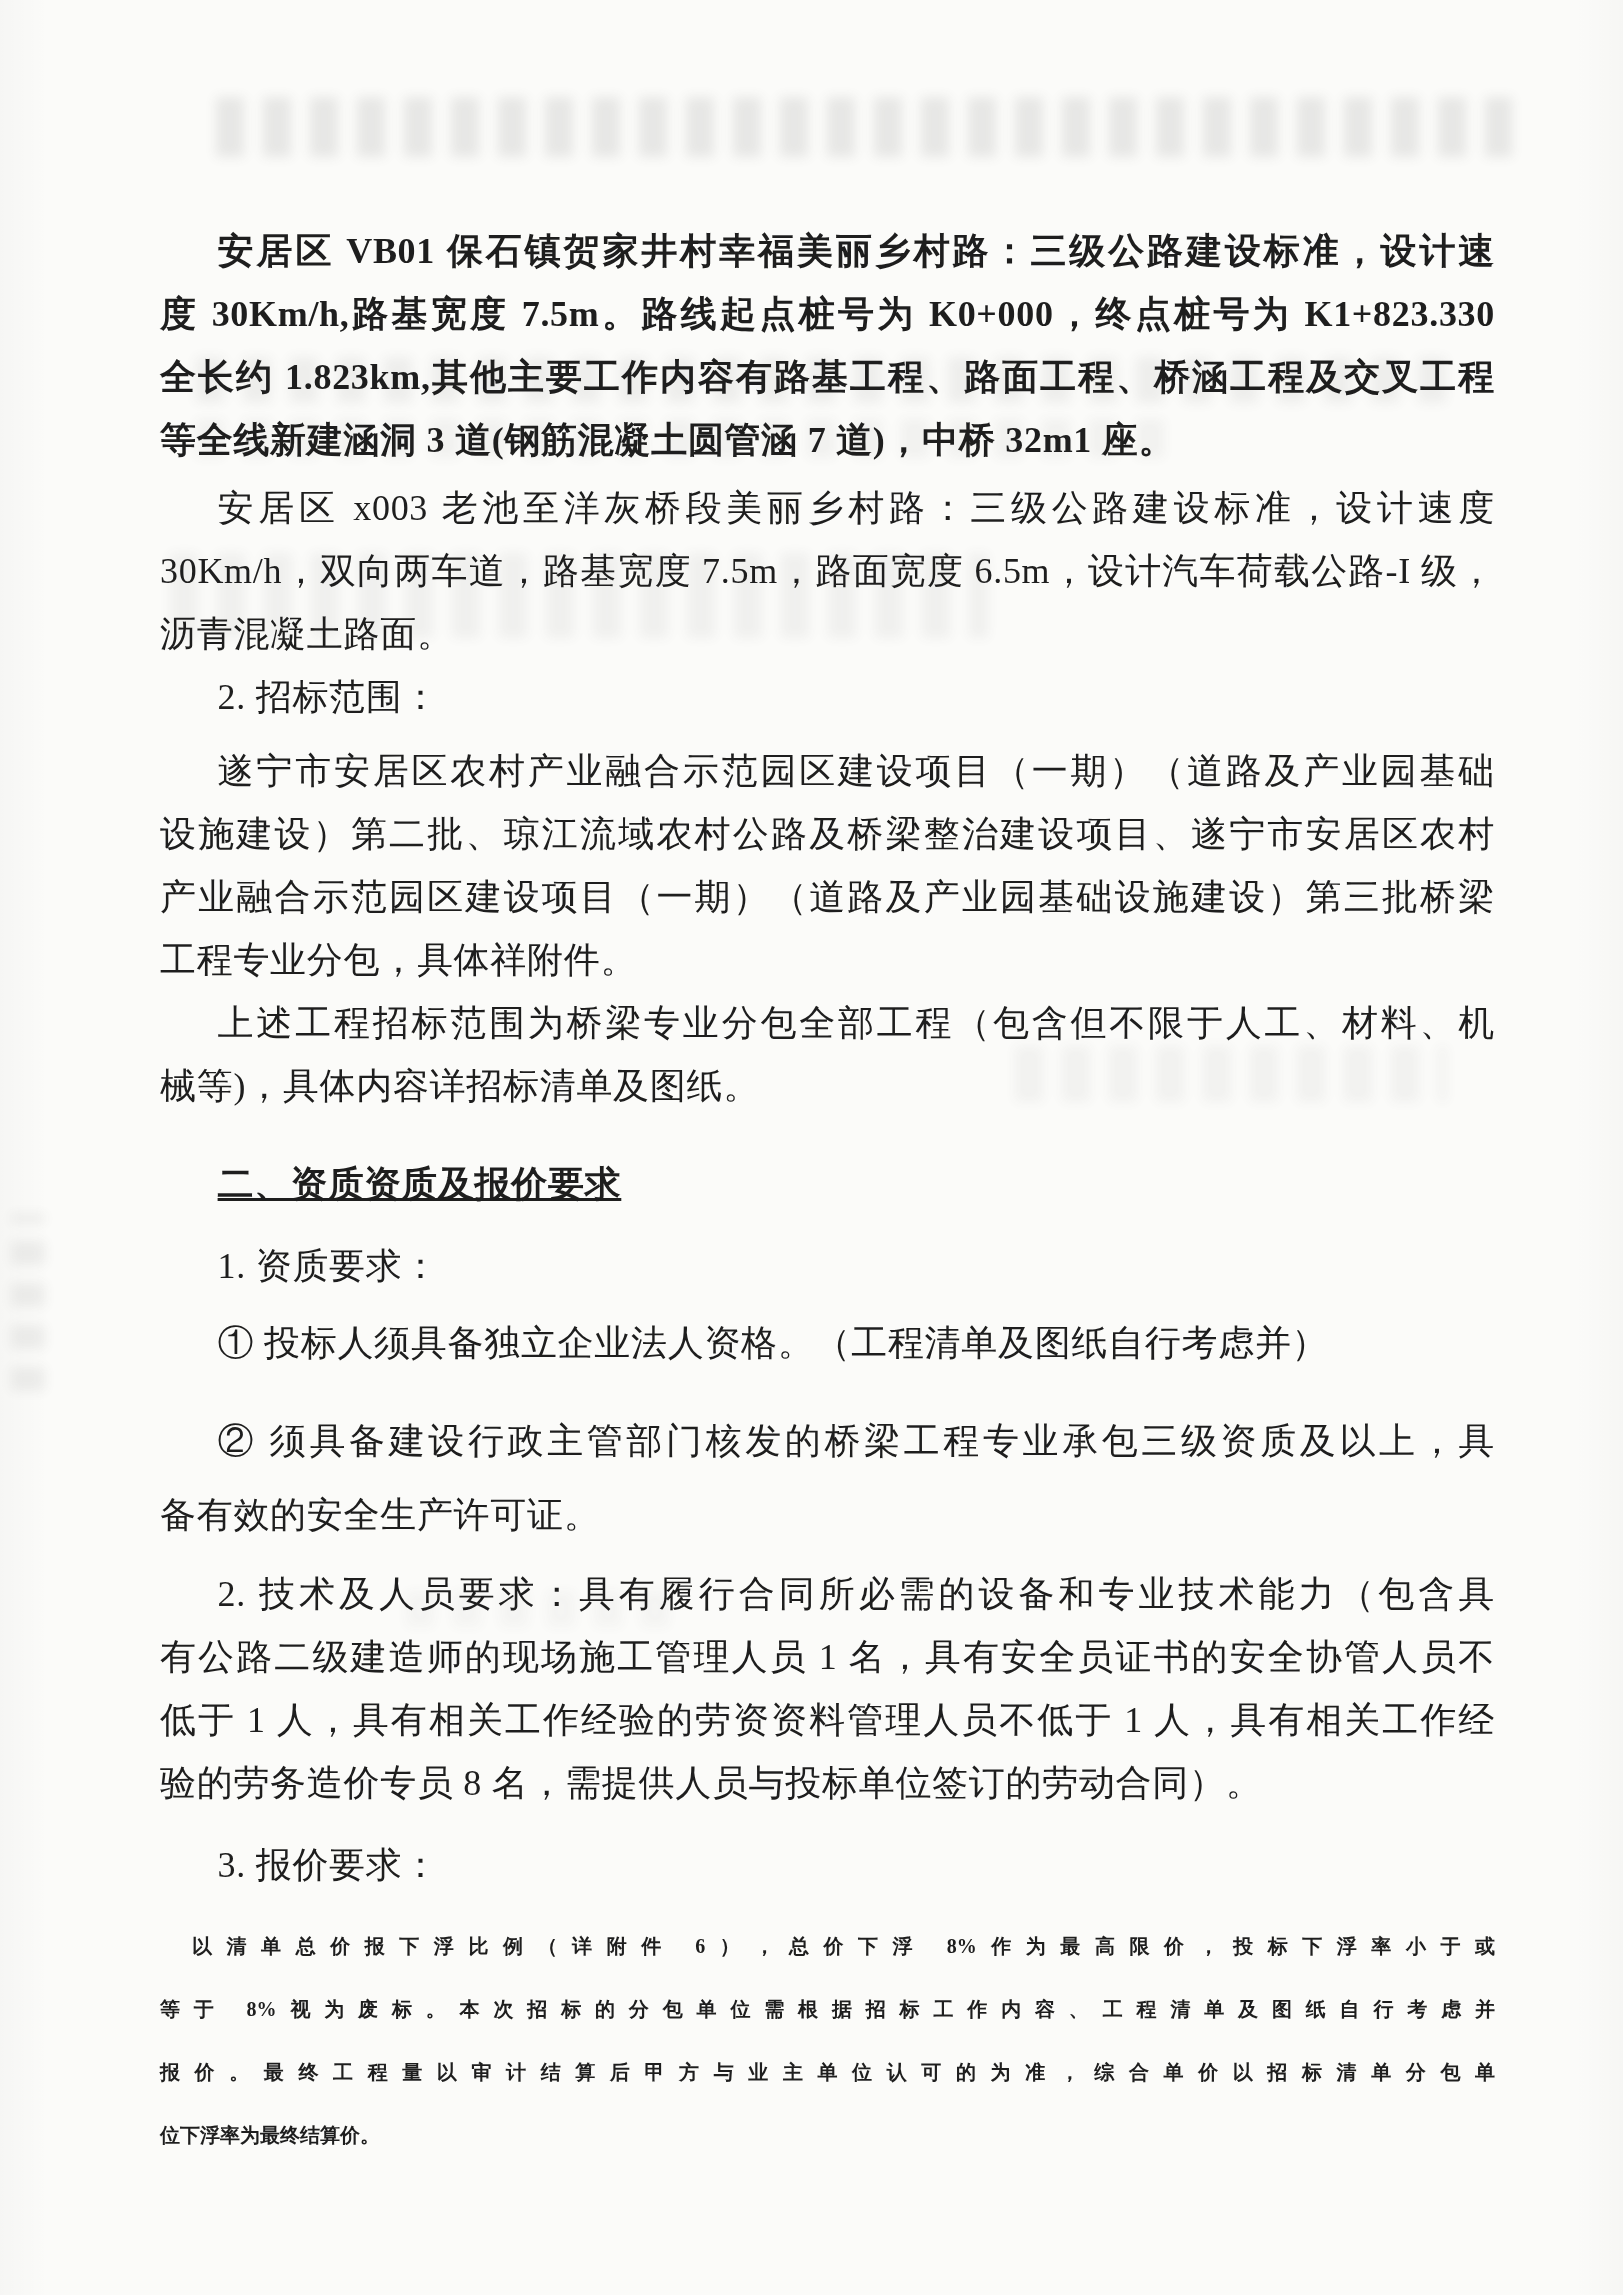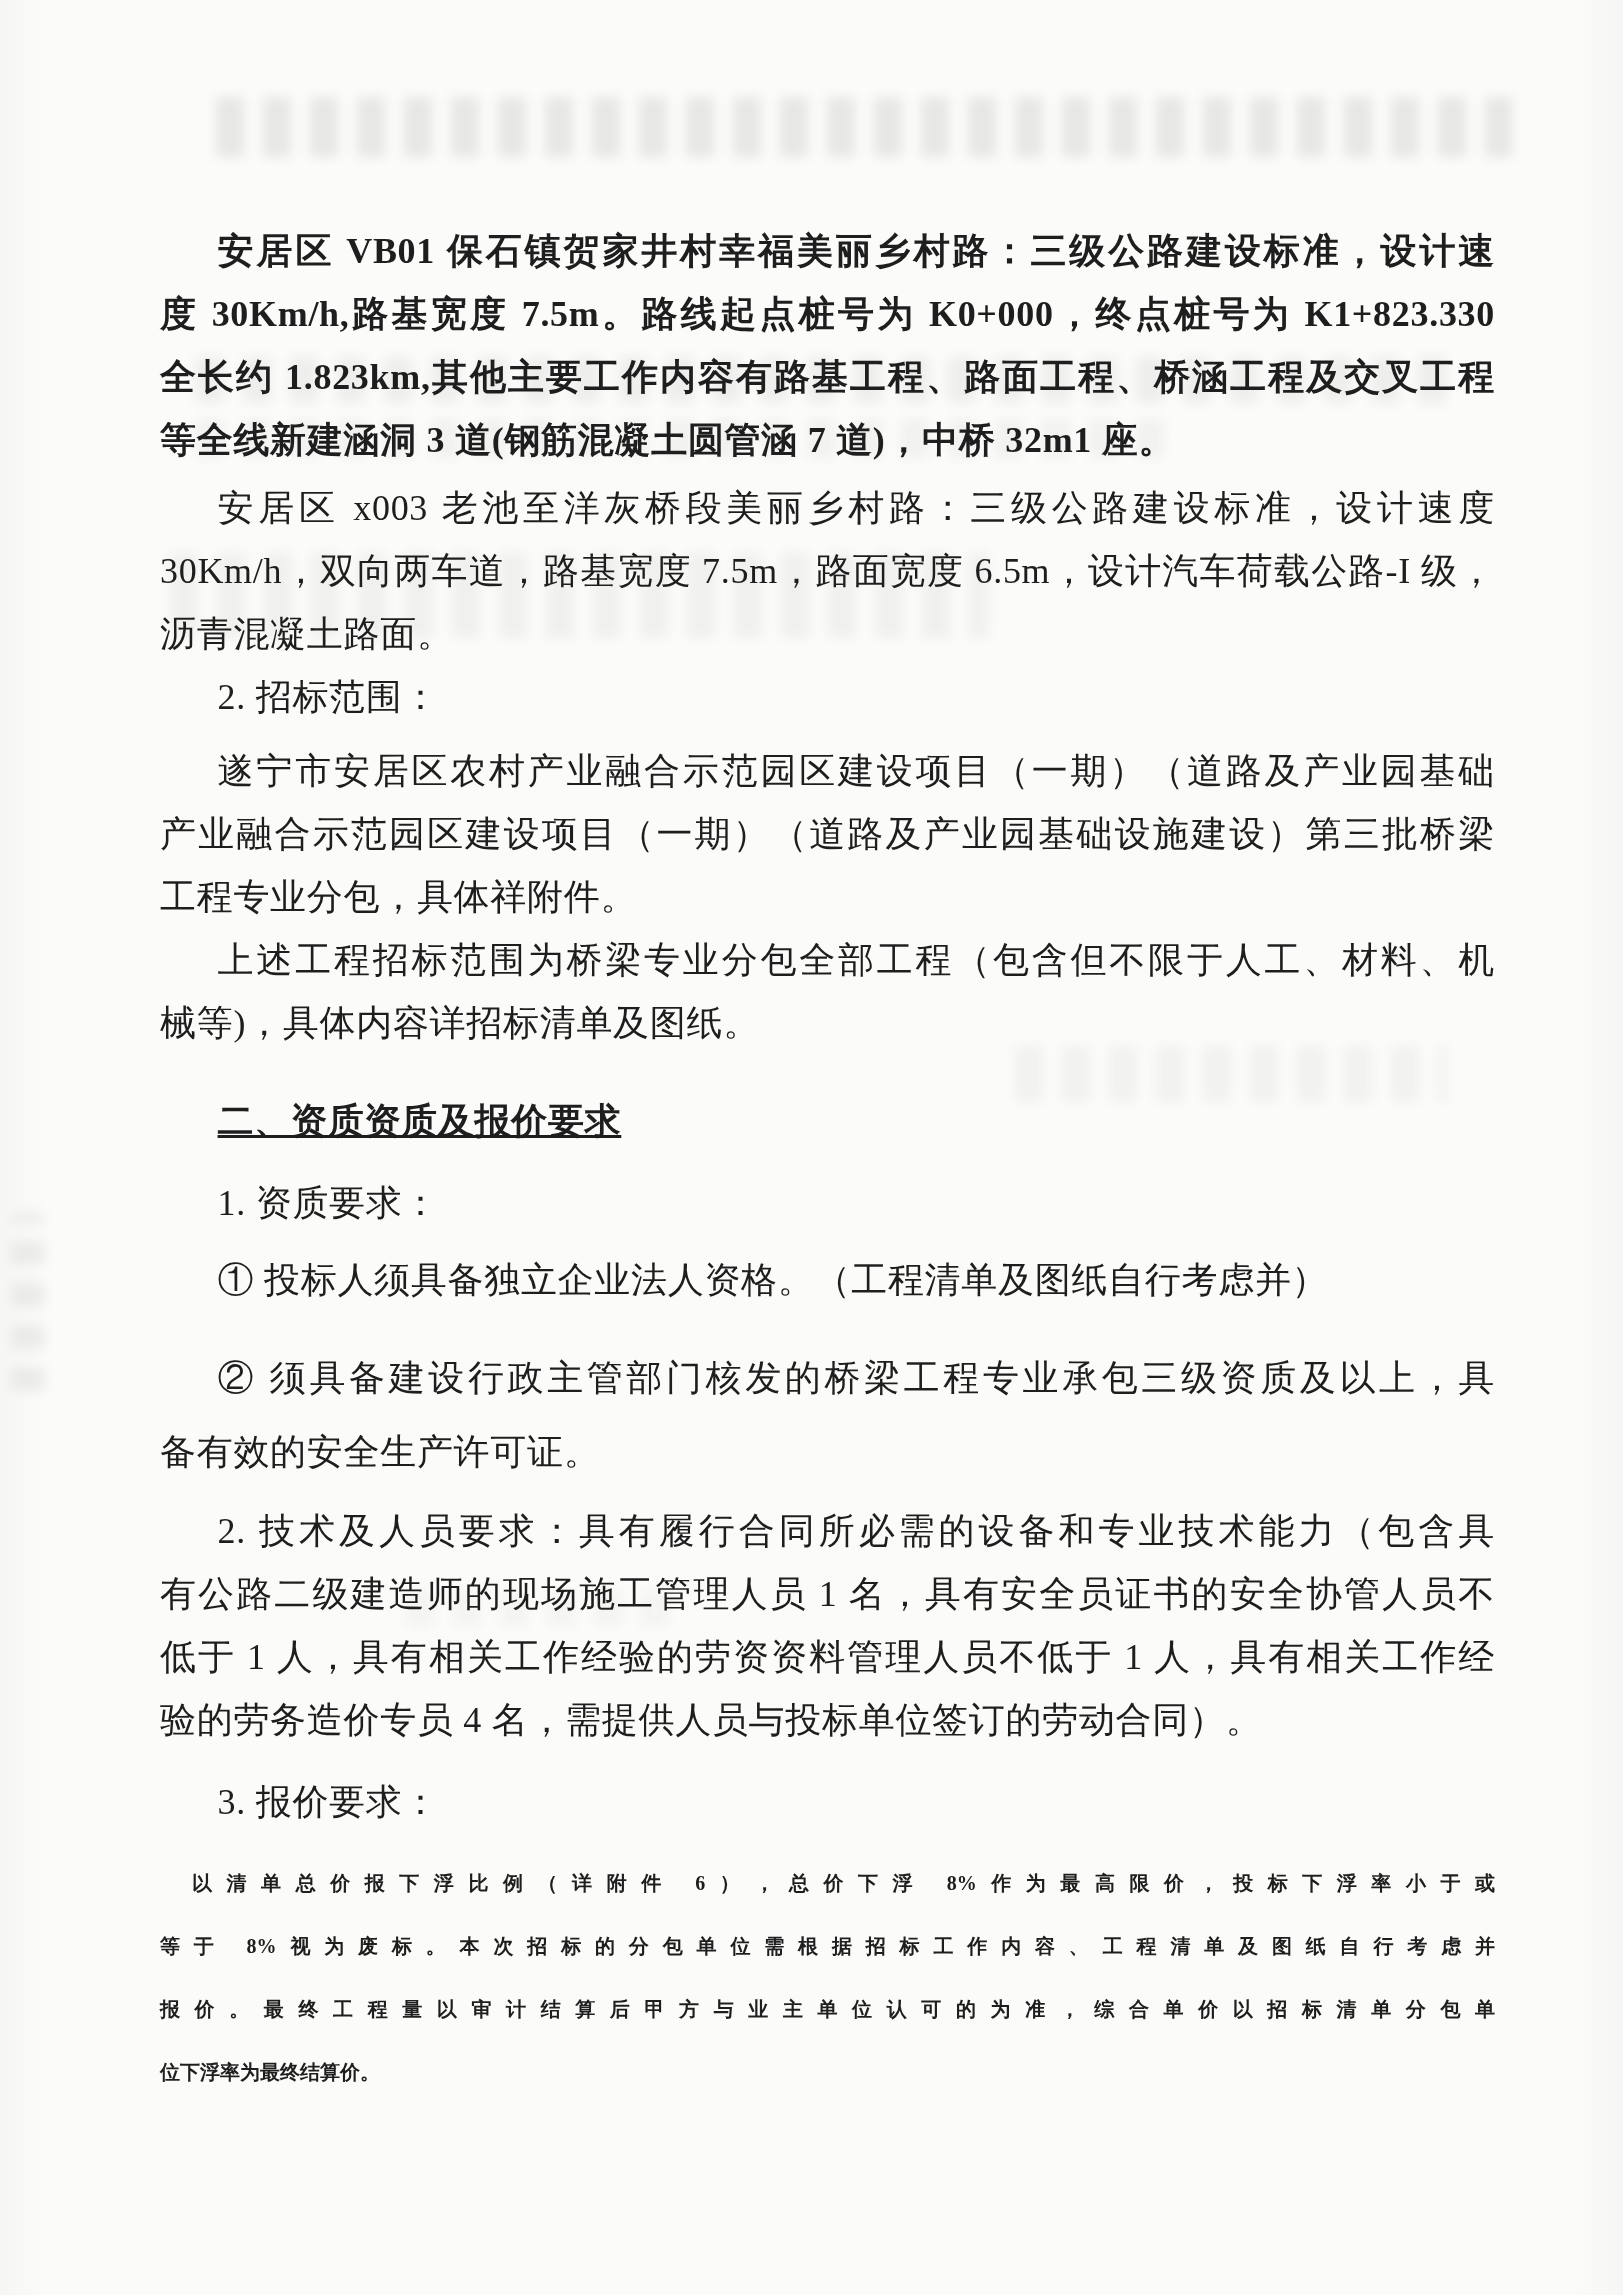--- a/index.html
+++ b/index.html
@@ -91,20 +91,21 @@
       <div class="block body" data-name="para-x003">
         <div class="line fill ind" data-name="text-line">安居区 x003 老池至洋灰桥段美丽乡村路：三级公路建设标准，设计速度</div>
         <div class="line fill" data-name="text-line">30Km/h，双向两车道，路基宽度 7.5m，路面宽度 6.5m，设计汽车荷载公路-I 级，</div>
         <div class="line wrap" data-name="text-line">沥青混凝土路面。</div>
       </div>
       <div class="block body" data-name="item-tender-scope">
         <div class="line wrap ind" data-name="text-line">2. 招标范围：</div>
       </div>
       <div class="block body" data-name="para-scope-detail">
         <div class="line fill ind" data-name="text-line">遂宁市安居区农村产业融合示范园区建设项目（一期）（道路及产业园基础</div>
+        <div class="line fill" data-name="text-line">设施建设）第二批、琼江流域农村公路及桥梁整治建设项目、遂宁市安居区农村</div>
         <div class="line fill" data-name="text-line">产业融合示范园区建设项目（一期）（道路及产业园基础设施建设）第三批桥梁</div>
         <div class="line wrap" data-name="text-line">工程专业分包，具体祥附件。</div>
       </div>
       <div class="block body" data-name="para-scope-note">
         <div class="line fill ind" data-name="text-line">上述工程招标范围为桥梁专业分包全部工程（包含但不限于人工、材料、机</div>
         <div class="line wrap" data-name="text-line">械等)，具体内容详招标清单及图纸。</div>
       </div>
       <div class="block body bold" data-name="heading-section2">
         <div class="line wrap ind" data-name="text-line">二、资质资质及报价要求</div>
       </div>
@@ -115,21 +116,21 @@
         <div class="line wrap ind" data-name="text-line">① 投标人须具备独立企业法人资格。（工程清单及图纸自行考虑并）</div>
       </div>
       <div class="block body" data-name="item-q2">
         <div class="line fill ind" data-name="text-line">② 须具备建设行政主管部门核发的桥梁工程专业承包三级资质及以上，具</div>
         <div class="line wrap" data-name="text-line">备有效的安全生产许可证。</div>
       </div>
       <div class="block body" data-name="para-tech-personnel">
         <div class="line fill ind" data-name="text-line">2. 技术及人员要求：具有履行合同所必需的设备和专业技术能力（包含具</div>
         <div class="line fill" data-name="text-line">有公路二级建造师的现场施工管理人员 1 名，具有安全员证书的安全协管人员不</div>
         <div class="line fill" data-name="text-line">低于 1 人，具有相关工作经验的劳资资料管理人员不低于 1 人，具有相关工作经</div>
-        <div class="line wrap" data-name="text-line">验的劳务造价专员 4 名，需提供人员与投标单位签订的劳动合同）。</div>
+        <div class="line wrap" data-name="text-line">验的劳务造价专员 8 名，需提供人员与投标单位签订的劳动合同）。</div>
       </div>
       <div class="block body" data-name="item-price-req">
         <div class="line wrap ind" data-name="text-line">3. 报价要求：</div>
       </div>
       <div class="block body bold small" data-name="para-price-detail">
         <div class="line fill ind" data-name="text-line">以清单总价报下浮比例（详附件 6），总价下浮 8%作为最高限价，投标下浮率小于或</div>
         <div class="line fill" data-name="text-line">等于 8%视为废标。本次招标的分包单位需根据招标工作内容、工程清单及图纸自行考虑并</div>
         <div class="line fill" data-name="text-line">报价。最终工程量以审计结算后甲方与业主单位认可的为准，综合单价以招标清单分包单</div>
         <div class="line wrap" data-name="text-line">位下浮率为最终结算价。</div>
       </div>

